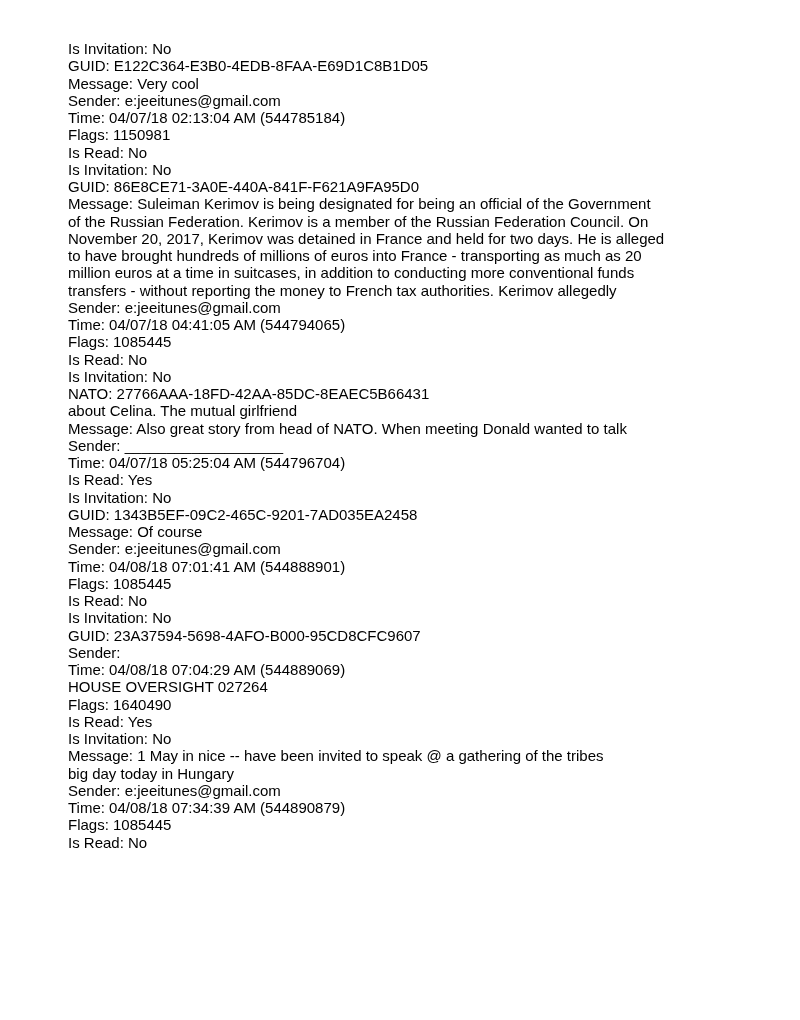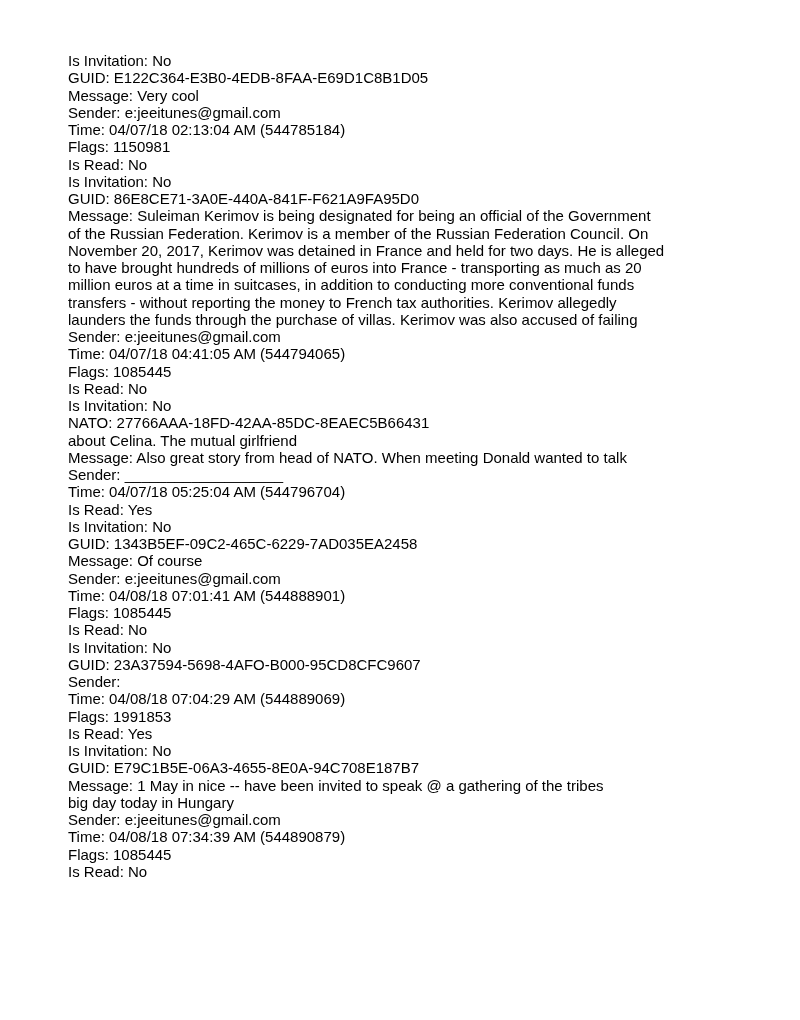--- a/index.html
+++ b/index.html
@@ -11,21 +11,21 @@
     position: relative;
     width: 800px;
     height: 1020px;
     background: #ffffff;
     overflow: hidden;
     font-family: "Liberation Sans", "DejaVu Sans", sans-serif;
   }
   .content {
     position: absolute;
     left: 68px;
-    top: 52px;
+    top: 40px;
     color: #000000;
     font-size: 15px;
     line-height: 17.25px;
     letter-spacing: 0;
   }
   .line {
     white-space: pre;
     min-height: 17.25px;
   }
 </style>
@@ -42,47 +42,46 @@
       <div class="line">Flags: 1150981</div>
       <div class="line">Is Read: No</div>
       <div class="line">Is Invitation: No</div>
       <div class="line">GUID: 86E8CE71-3A0E-440A-841F-F621A9FA95D0</div>
       <div class="line">Message: Suleiman Kerimov is being designated for being an official of the Government</div>
       <div class="line">of the Russian Federation. Kerimov is a member of the Russian Federation Council. On</div>
       <div class="line">November 20, 2017, Kerimov was detained in France and held for two days. He is alleged</div>
       <div class="line">to have brought hundreds of millions of euros into France - transporting as much as 20</div>
       <div class="line">million euros at a time in suitcases, in addition to conducting more conventional funds</div>
       <div class="line">transfers - without reporting the money to French tax authorities. Kerimov allegedly</div>
-      <div class="line">launders the funds through the purchase of villas. Kerimov was also accused of failing</div>
       <div class="line">Sender: e:jeeitunes@gmail.com</div>
       <div class="line">Time: 04/07/18 04:41:05 AM (544794065)</div>
       <div class="line">Flags: 1085445</div>
       <div class="line">Is Read: No</div>
       <div class="line">Is Invitation: No</div>
       <div class="line">NATO: 27766AAA-18FD-42AA-85DC-8EAEC5B66431</div>
       <div class="line">about Celina. The mutual girlfriend</div>
       <div class="line">Message: Also great story from head of NATO. When meeting Donald wanted to talk</div>
       <div class="line">Sender: ___________________</div>
       <div class="line">Time: 04/07/18 05:25:04 AM (544796704)</div>
       <div class="line">Is Read: Yes</div>
       <div class="line">Is Invitation: No</div>
-      <div class="line">GUID: 1343B5EF-09C2-465C-6229-7AD035EA2458</div>
+      <div class="line">GUID: 1343B5EF-09C2-465C-9201-7AD035EA2458</div>
       <div class="line">Message: Of course</div>
       <div class="line">Sender: e:jeeitunes@gmail.com</div>
       <div class="line">Time: 04/08/18 07:01:41 AM (544888901)</div>
       <div class="line">Flags: 1085445</div>
       <div class="line">Is Read: No</div>
       <div class="line">Is Invitation: No</div>
       <div class="line">GUID: 23A37594-5698-4AFO-B000-95CD8CFC9607</div>
       <div class="line">Sender:</div>
       <div class="line">Time: 04/08/18 07:04:29 AM (544889069)</div>
-      <div class="line">Flags: 1991853</div>
+      <div class="line">HOUSE OVERSIGHT 027264</div>
+      <div class="line">Flags: 1640490</div>
       <div class="line">Is Read: Yes</div>
       <div class="line">Is Invitation: No</div>
-      <div class="line">GUID: E79C1B5E-06A3-4655-8E0A-94C708E187B7</div>
       <div class="line">Message: 1 May in nice -- have been invited to speak @ a gathering of the tribes</div>
       <div class="line">big day today in Hungary</div>
       <div class="line">Sender: e:jeeitunes@gmail.com</div>
       <div class="line">Time: 04/08/18 07:34:39 AM (544890879)</div>
       <div class="line">Flags: 1085445</div>
       <div class="line">Is Read: No</div>
     </div>
 </div>
 
 </body></html>

